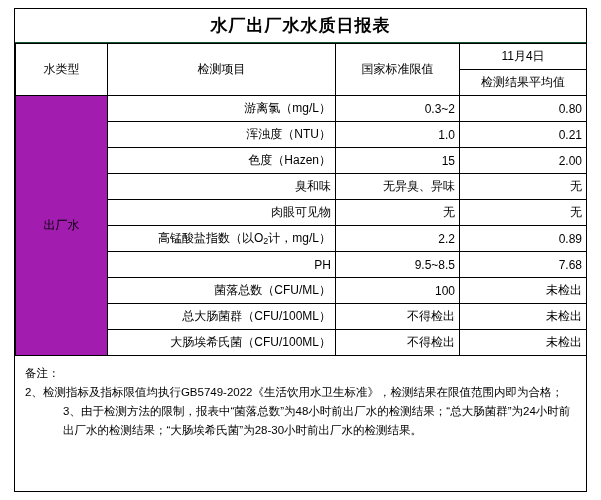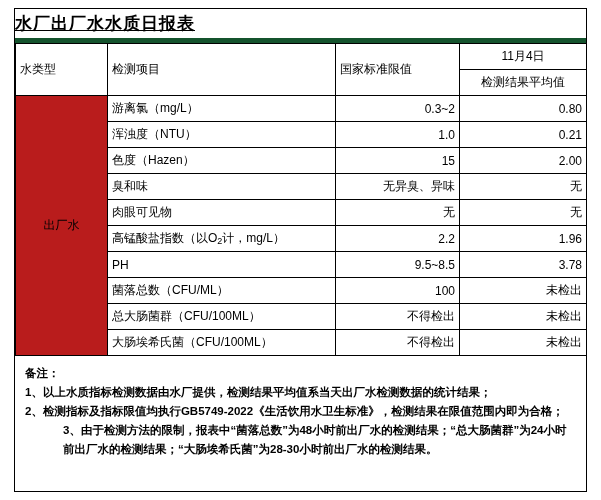--- a/index.html
+++ b/index.html
@@ -27,23 +27,23 @@
     width: 573px;
     height: 484px;
     border: 1px solid #000000;
     box-sizing: border-box;
     background: #ffffff;
   }
   .title-row {
     height: 34px;
     display: flex;
     align-items: center;
-    border-bottom: 5px solid #14532d;
-    box-sizing: border-box;
-    text-decoration: underline;
+    justify-content: center;
+    border-bottom: 1px solid #14532d;
+    box-sizing: border-box;
   }
   .title-text {
     font-size: 17px;
     font-weight: bold;
     letter-spacing: 1px;
   }
   table.main {
     border-collapse: collapse;
     table-layout: fixed;
     width: 100%;
@@ -54,66 +54,66 @@
     font-size: 12px;
     font-weight: normal;
     padding: 0 4px;
   }
   .col-type   { width: 92px; }
   .col-item   { width: 228px; }
   .col-std    { width: 124px; }
   .col-res    { width: 127px; }
   .hdr-tall {
     height: 52px;
+    text-align: center;
     vertical-align: middle;
     font-size: 13px;
   }
   .date-cell {
     text-align: center;
     vertical-align: middle;
     font-size: 15px;
     font-weight: bold;
     height: 26px;
     margin-top: 48px;
   }
   .avg-cell {
     text-align: center;
     vertical-align: middle;
     font-size: 12px;
     height: 26px;
     margin-top: 16px;
   }
   .type-cell {
-    background: #b91c1c;
+    background: #a21caf;
     text-align: center;
     vertical-align: middle;
     font-size: 13px;
   }
   .item-cell {
-    text-align: left;
+    text-align: right;
     vertical-align: middle;
     height: 26px;
     padding-left: 8px;
   }
   .val-cell {
     text-align: right;
     vertical-align: middle;
     height: 26px;
   }
   sub {
     font-size: 9px;
     vertical-align: baseline;
     position: relative;
     top: 2px;
   }
   .notes {
     padding: 8px 10px 0 10px;
     font-size: 11.5px;
     line-height: 19px;
-    font-weight: bold;
   }
   .notes div {
     white-space: nowrap;
   }
   .notes .wrap {
     white-space: normal;
     margin-left: 38px;
   }
 </style>
 </head>
@@ -166,26 +166,26 @@
           <td class="val-cell">无</td>
         </tr>
         <tr>
           <td class="item-cell">肉眼可见物</td>
           <td class="val-cell">无</td>
           <td class="val-cell">无</td>
         </tr>
         <tr>
           <td class="item-cell"><span>高锰酸盐指数（以O</span><sub>2</sub><span>计，mg/L）</span></td>
           <td class="val-cell">2.2</td>
-          <td class="val-cell">1.96</td>
+          <td class="val-cell">0.89</td>
         </tr>
         <tr>
           <td class="item-cell">PH</td>
           <td class="val-cell">9.5~8.5</td>
-          <td class="val-cell">3.78</td>
+          <td class="val-cell">7.68</td>
         </tr>
         <tr>
           <td class="item-cell">菌落总数（CFU/ML）</td>
           <td class="val-cell">100</td>
           <td class="val-cell">未检出</td>
         </tr>
         <tr>
           <td class="item-cell">总大肠菌群（CFU/100ML）</td>
           <td class="val-cell">不得检出</td>
           <td class="val-cell">未检出</td>
@@ -193,19 +193,18 @@
         <tr>
           <td class="item-cell">大肠埃希氏菌（CFU/100ML）</td>
           <td class="val-cell">不得检出</td>
           <td class="val-cell">未检出</td>
         </tr>
       </tbody>
     </table>
 
     <div class="notes">
       <div>备注：</div>
-      <div>1、以上水质指标检测数据由水厂提供，检测结果平均值系当天出厂水检测数据的统计结果；</div>
       <div>2、检测指标及指标限值均执行GB5749-2022《生活饮用水卫生标准》，检测结果在限值范围内即为合格；</div>
       <div class="wrap">3、由于检测方法的限制，报表中“菌落总数”为48小时前出厂水的检测结果；“总大肠菌群”为24小时前出厂水的检测结果；“大肠埃希氏菌”为28-30小时前出厂水的检测结果。</div>
     </div>
 
   </div>
 </div>
 
 </body></html>

